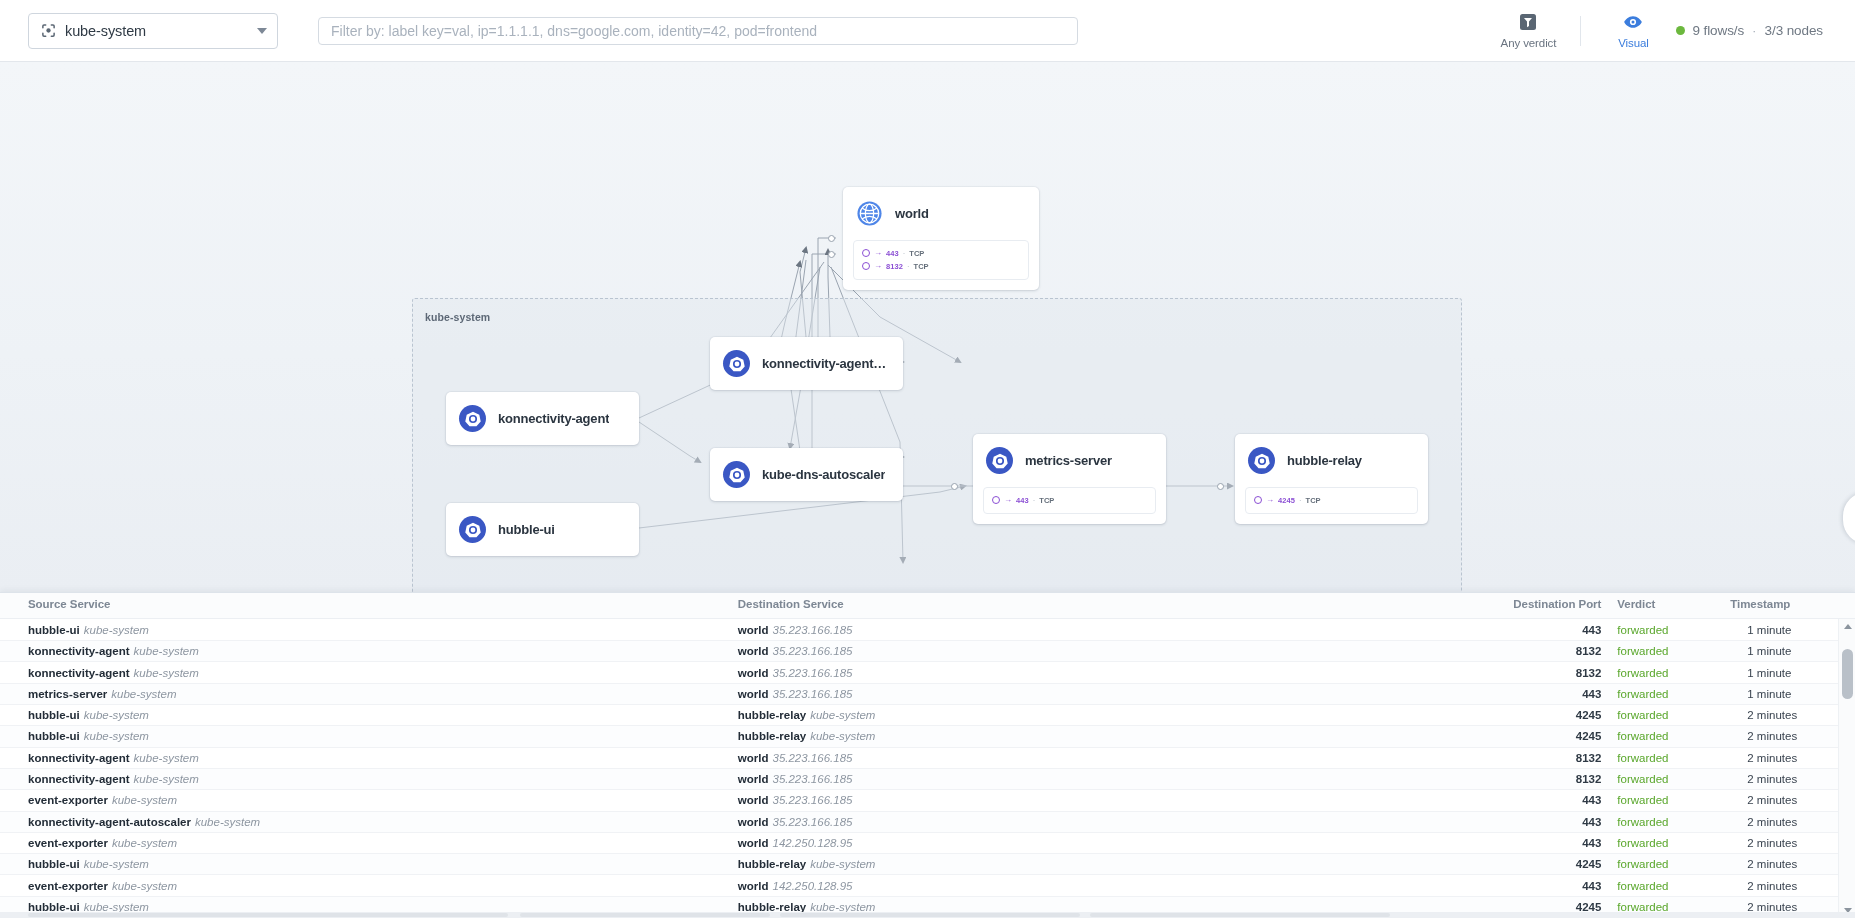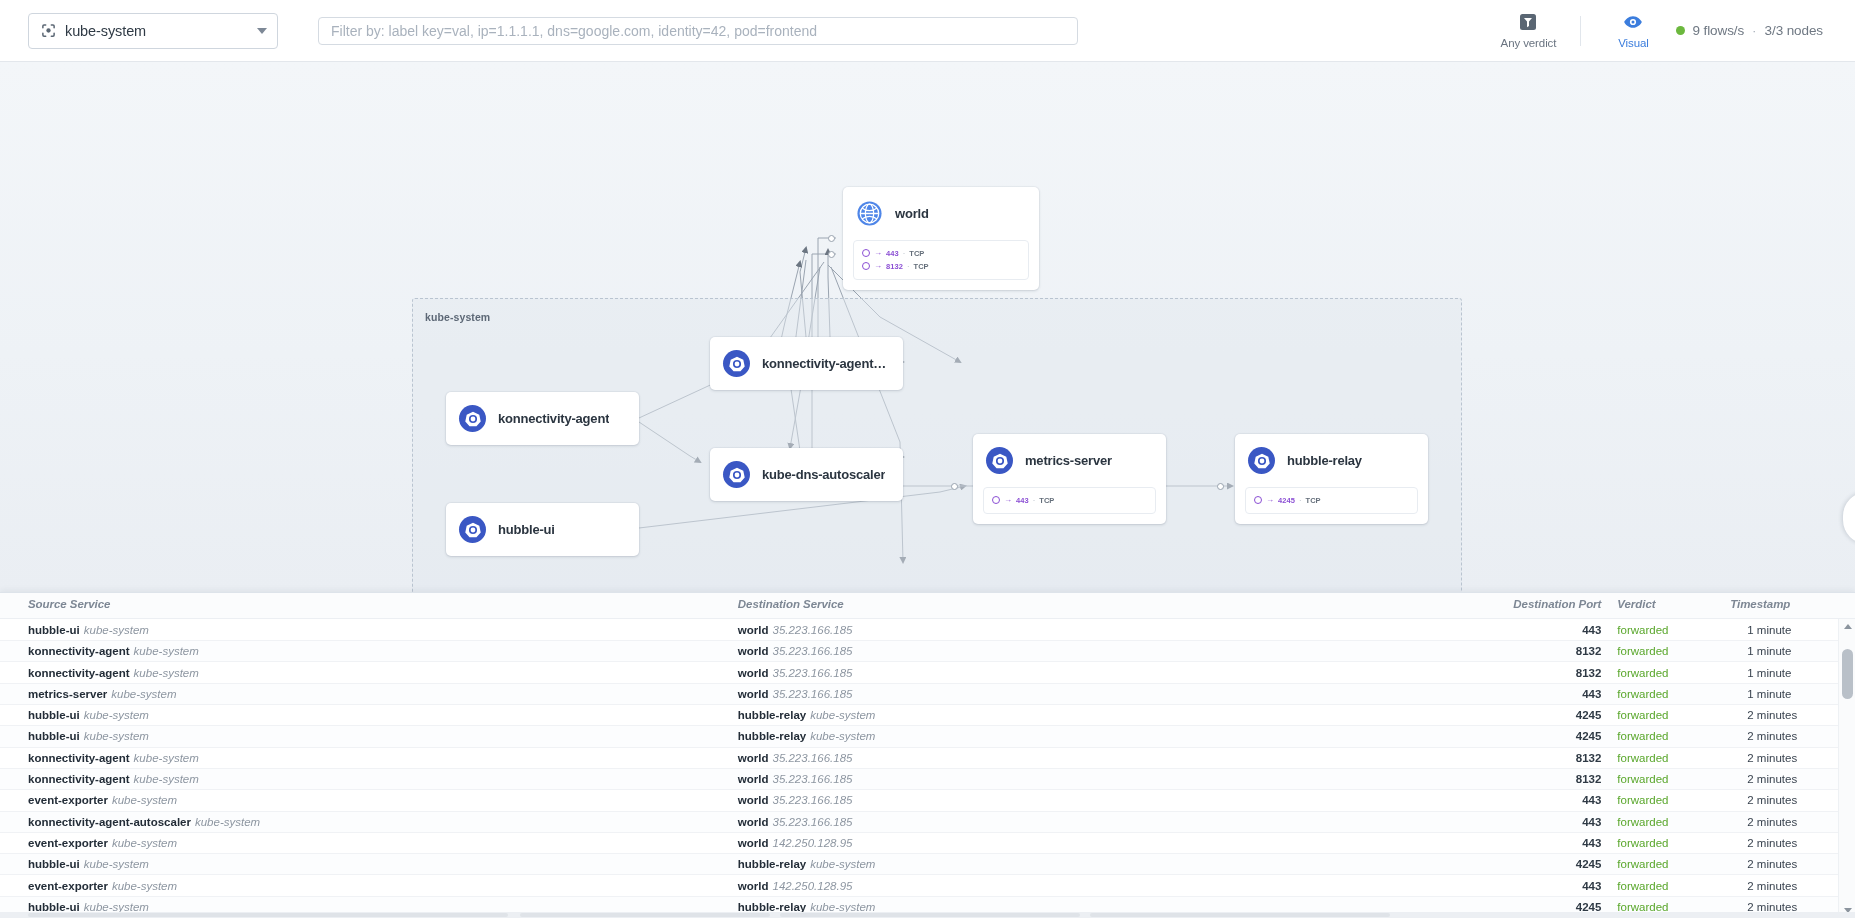--- a/index.html
+++ b/index.html
@@ -195,21 +195,21 @@
   }
   .columns-btn-label { font-size: 14.5px; color: #3d4753; letter-spacing: -0.1px; }
   .chev {
     width: 9px; height: 9px;
     border-right: 1.6px solid #5d6774;
     border-bottom: 1.6px solid #5d6774;
     transform: rotate(45deg) translate(-2px,-2px);
   }
 
   .flows-table { width: 100%; border-collapse: collapse; table-layout: fixed; }
-  .flows-head-wrap { flex: 0 0 auto; background: #fbfcfd; border-bottom: 1px solid #eceff3; font-style: italic; }
+  .flows-head-wrap { flex: 0 0 auto; background: #fbfcfd; border-bottom: 1px solid #eceff3; }
   .flows-body-wrap {
     flex: 1 1 auto; overflow: hidden; position: relative; background: #fff;
   }
   .flows-table th {
     font-size: 11.5px; font-weight: bold; color: #7d8794;
     padding: 5px 0 8px 0; letter-spacing: -0.05px;
   }
   .col-src   { width: 718px; text-align: left; padding-left: 28px !important; }
   .col-dst   { width: 742px; text-align: left; padding-left: 12px !important; }
   .col-port  { width: 132px; text-align: right; padding-right: 8px !important; }

